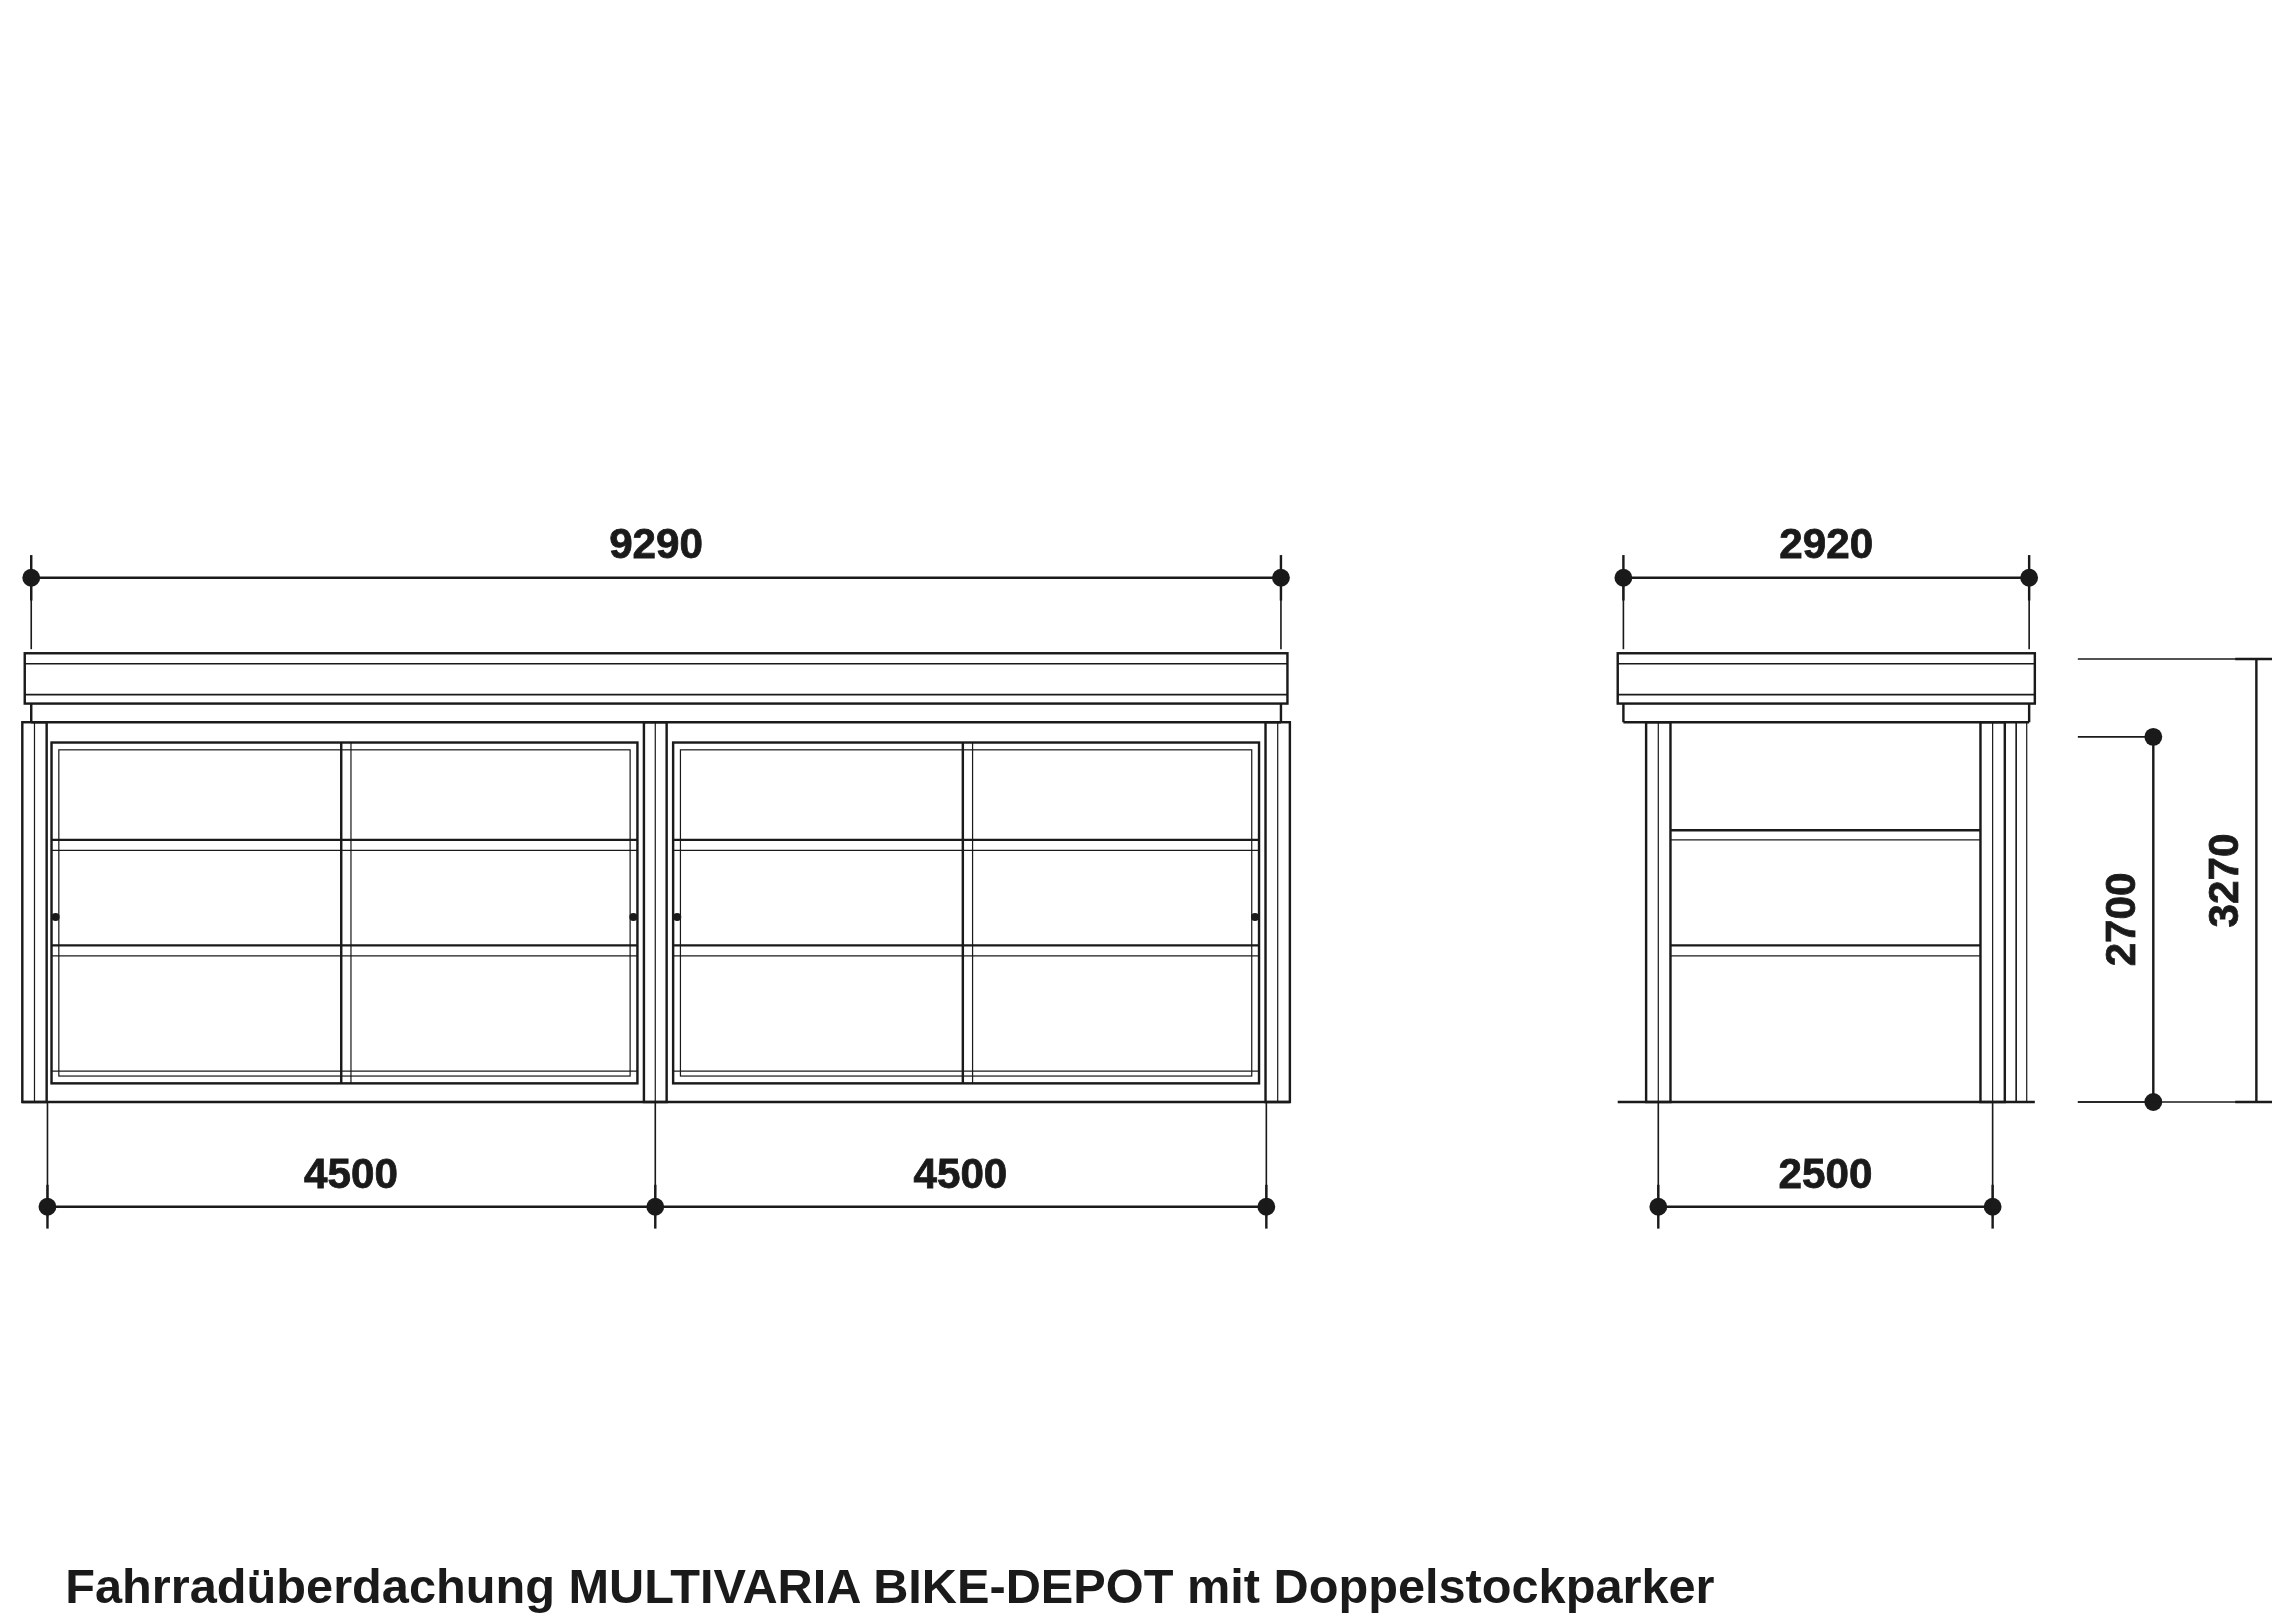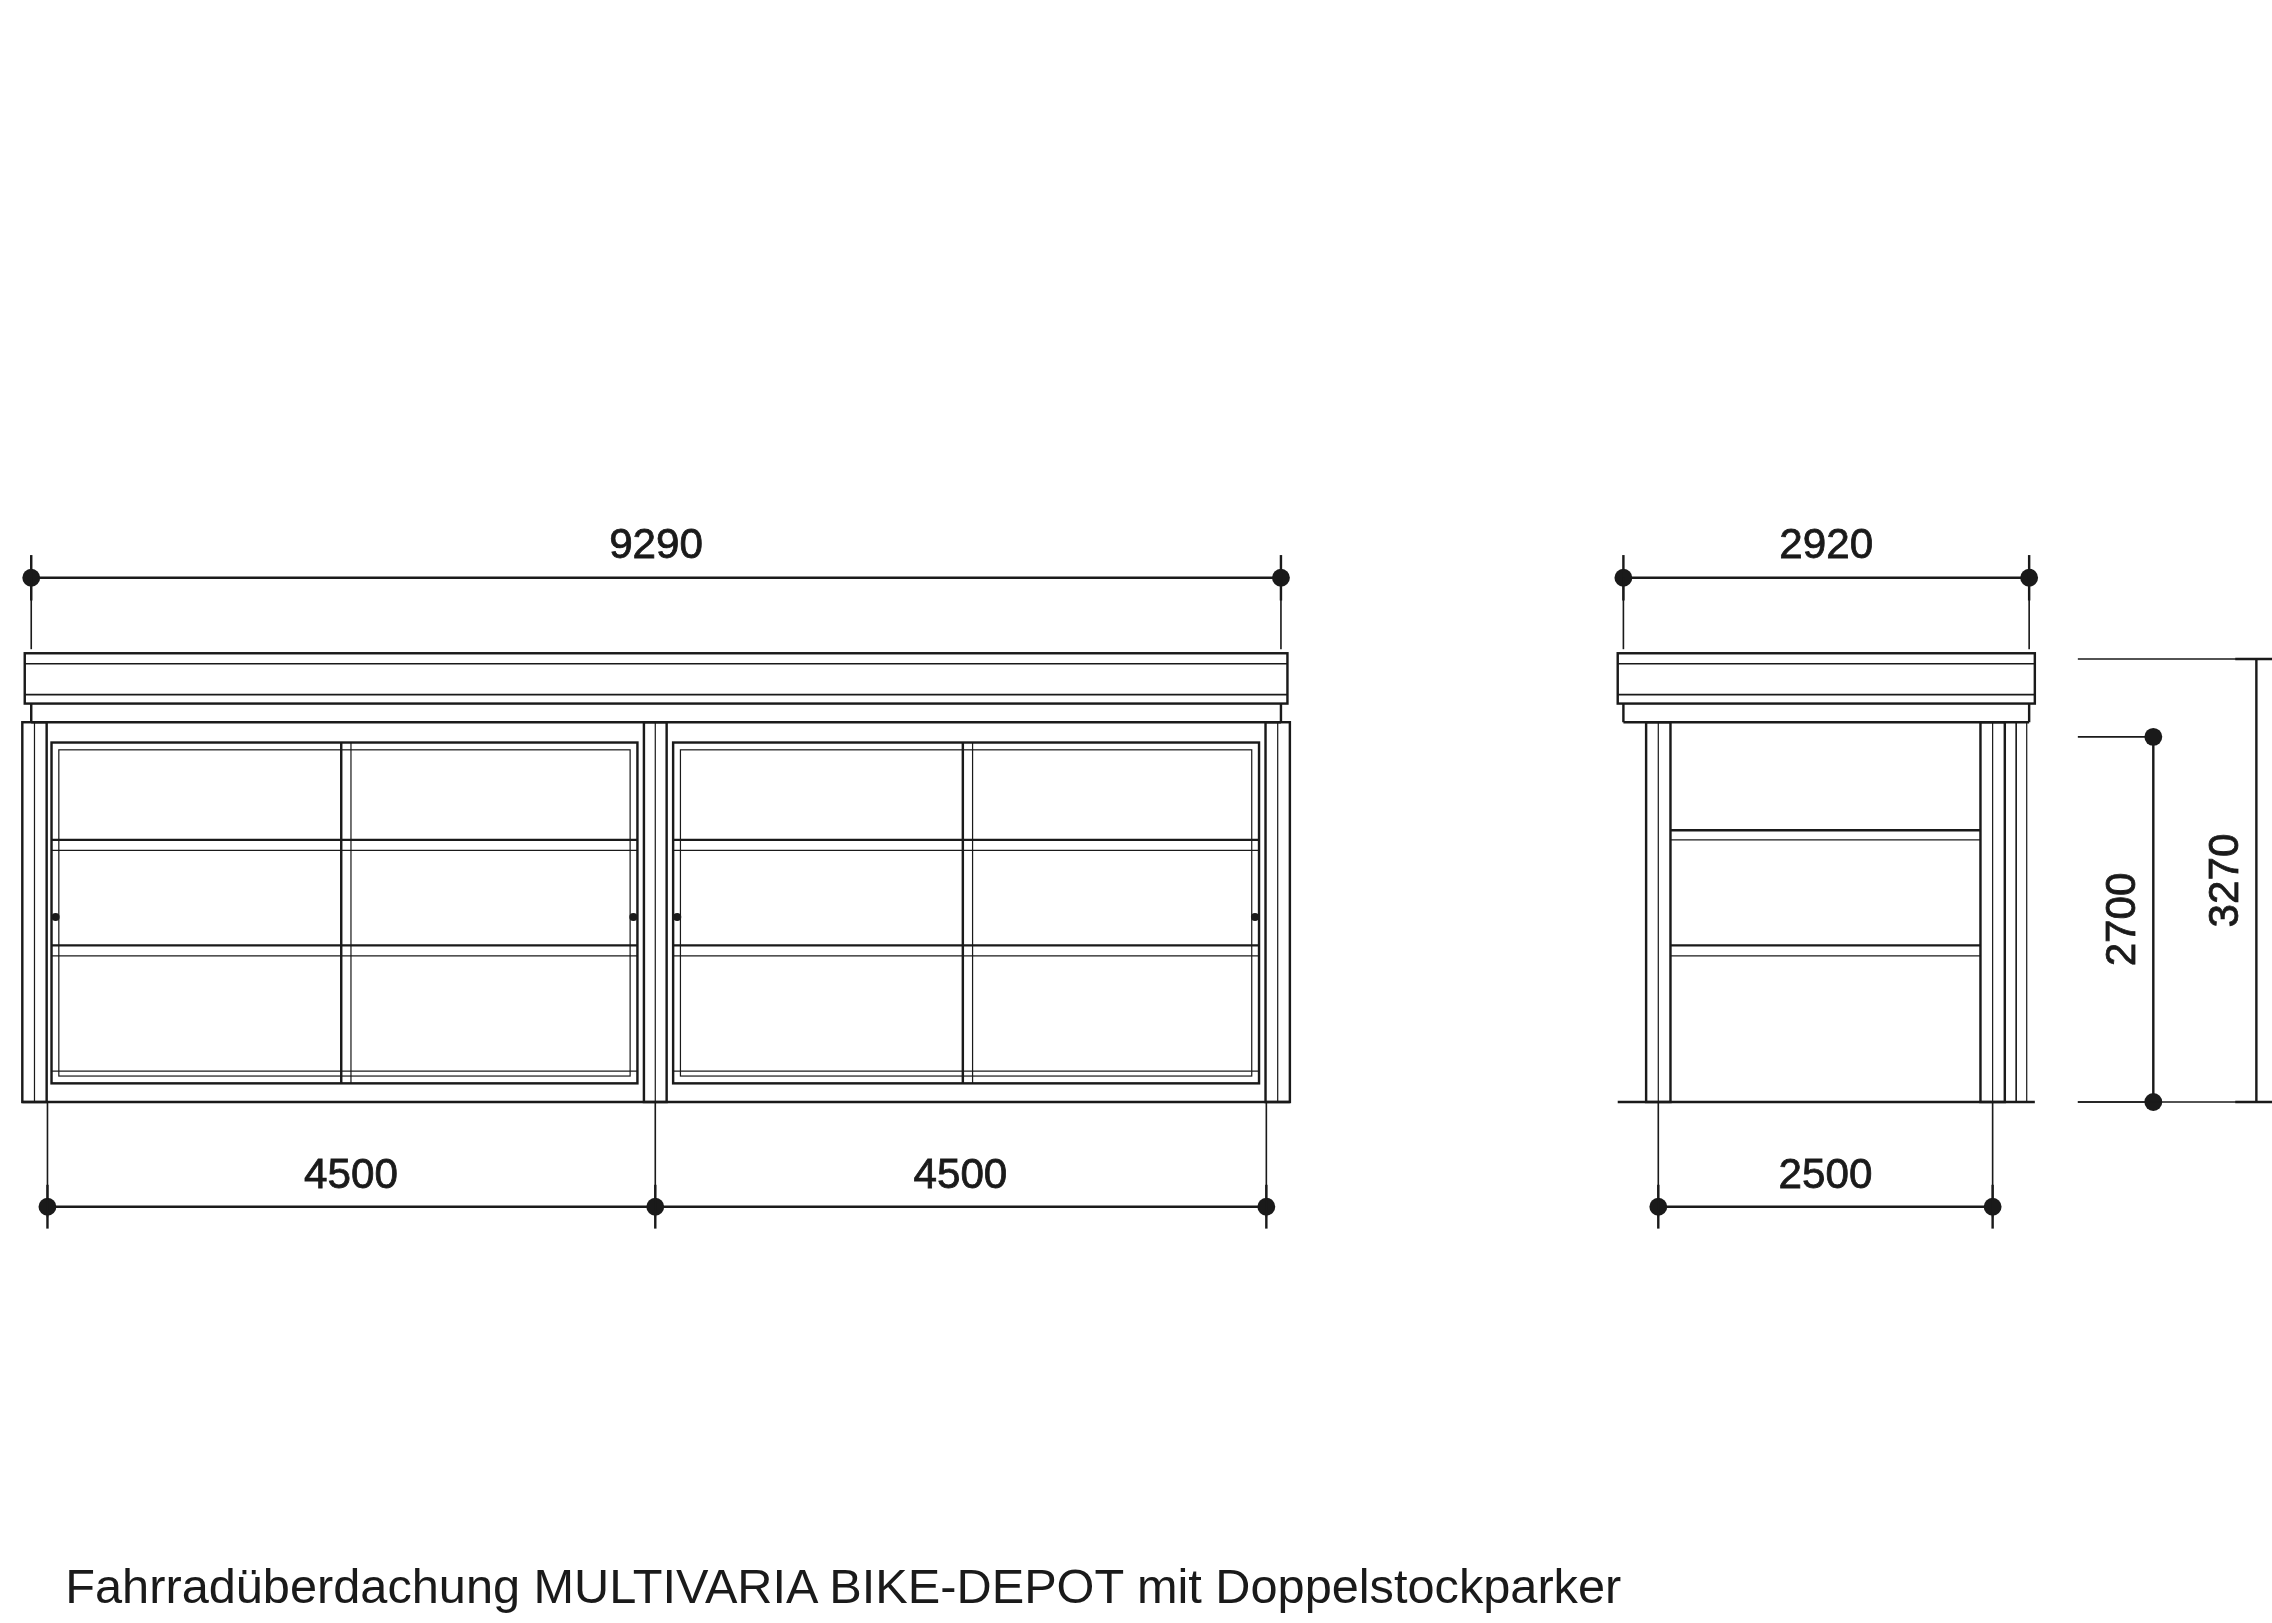--- a/index.html
+++ b/index.html
@@ -11,20 +11,21 @@
     width: 2273px;
     height: 1623px;
     font-family: "Liberation Sans", sans-serif;
     color: #1a1a1a;
     overflow: hidden;
   }
   #drawing-root {
     position: relative;
     width: 1881px;
     height: 1623px;
+    font-weight: bold;
   }
   .svg-wrap {
     position: absolute;
     left: 0;
     top: 0;
     width: 2273px;
     height: 1623px;
   }
   .dim-label {
     font-family: "Liberation Sans", sans-serif;

